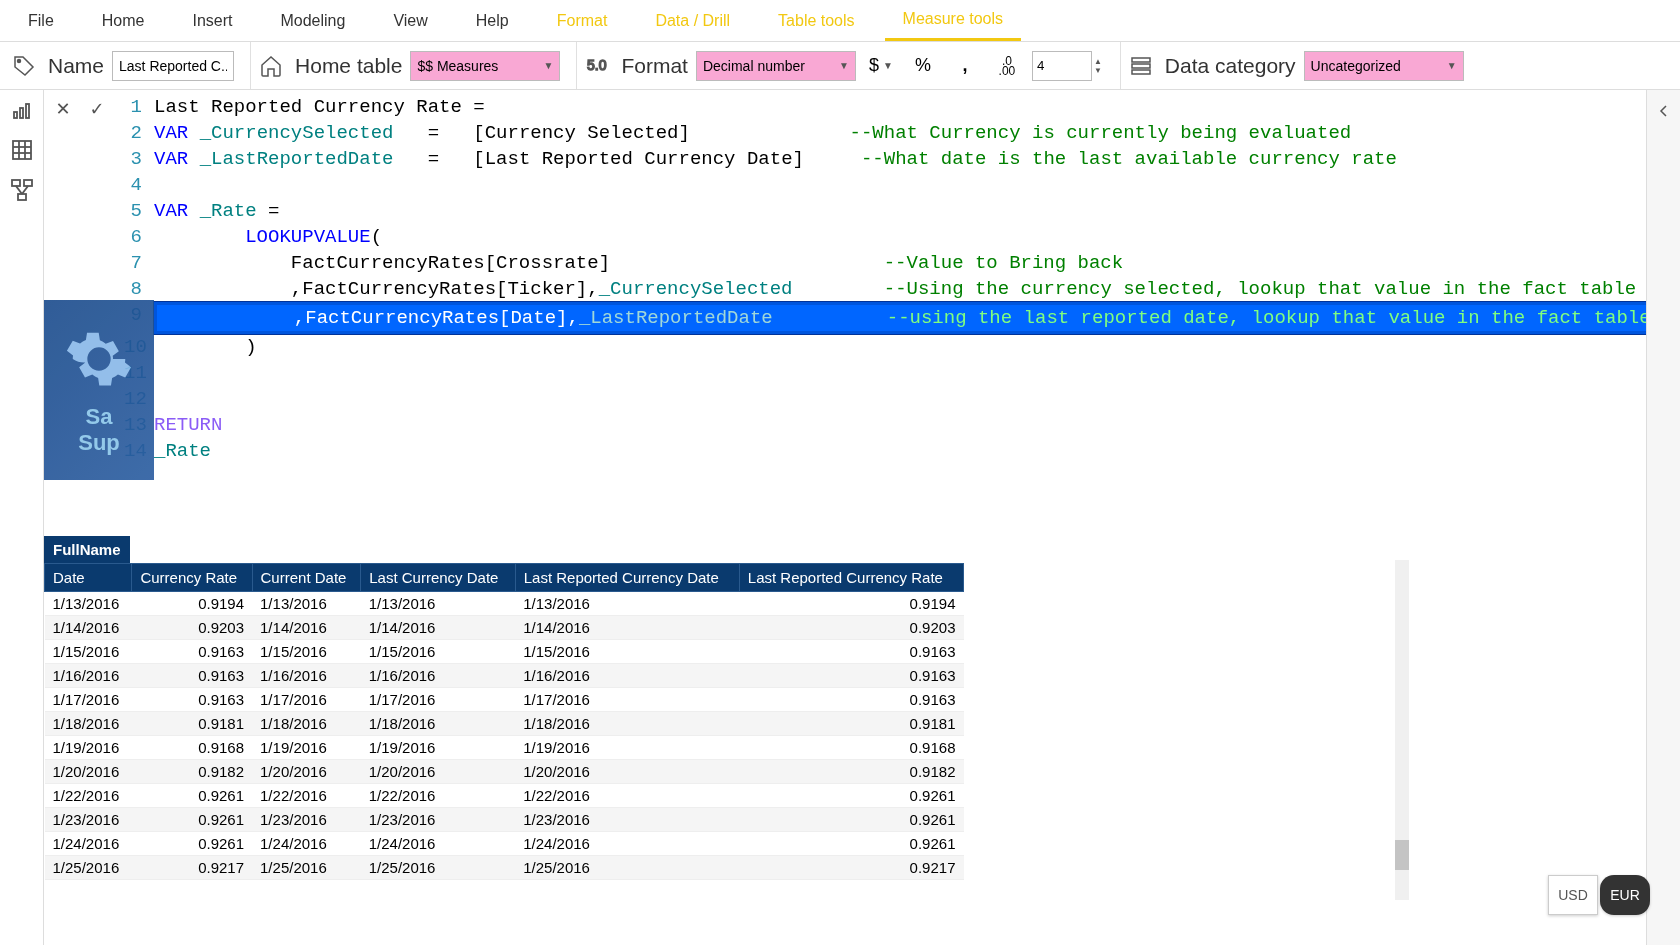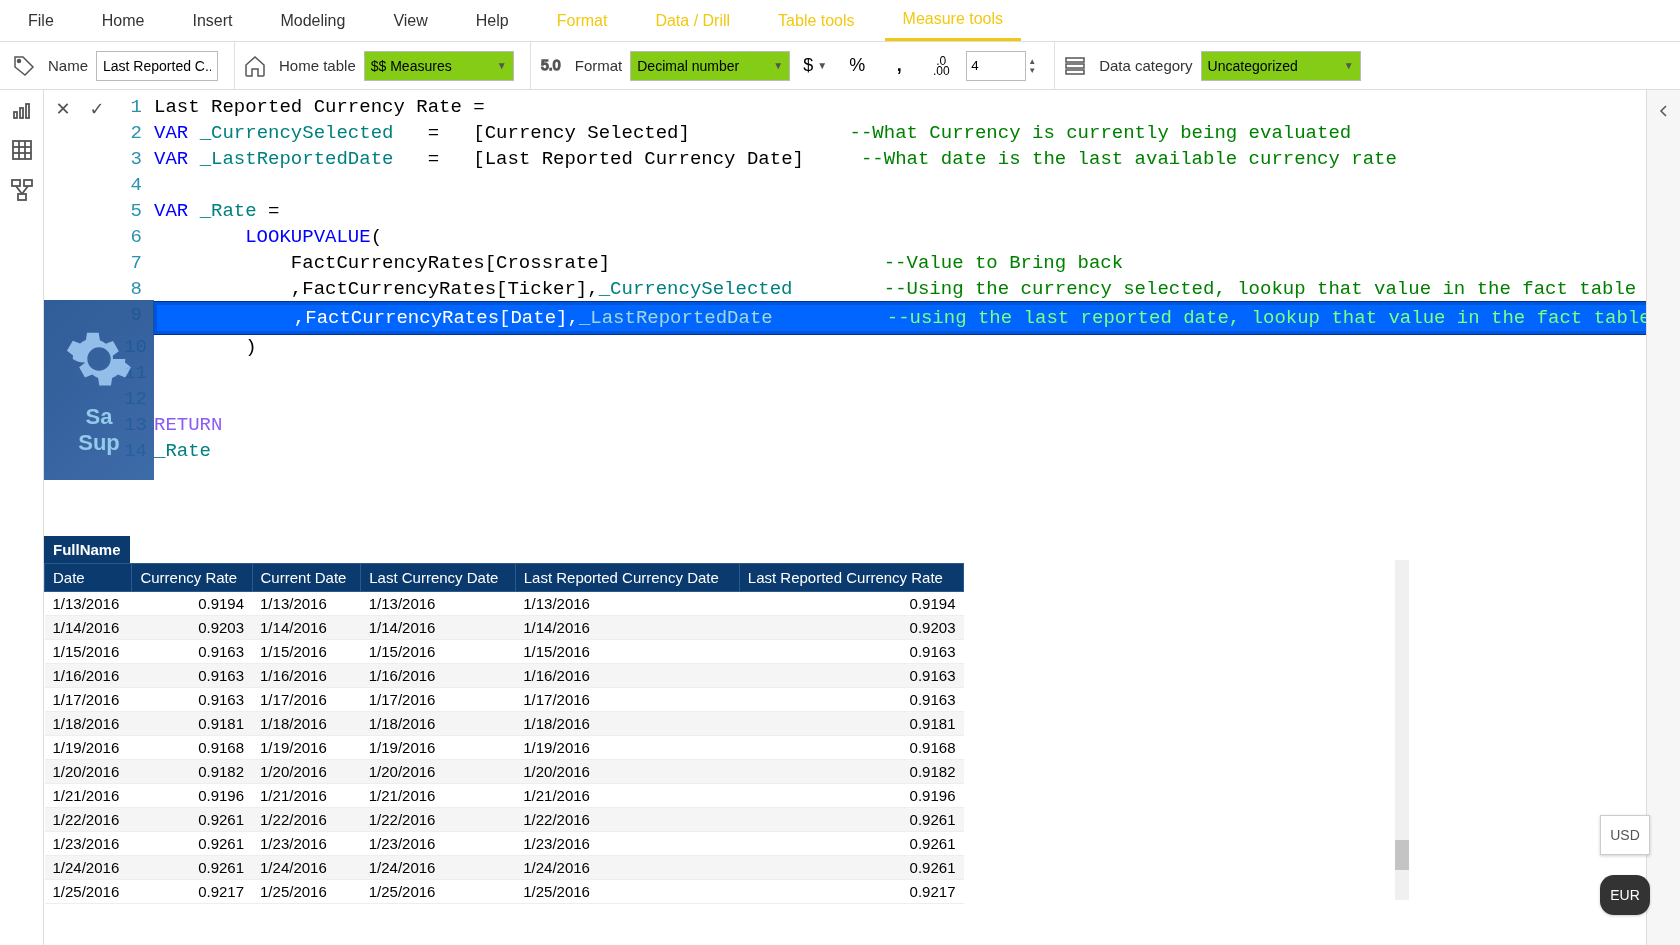--- a/index.html
+++ b/index.html
@@ -3,23 +3,23 @@
 <meta charset="utf-8">
 <style>
 * { margin: 0; padding: 0; box-sizing: border-box; }
 body { font-family: 'Segoe UI', Tahoma, sans-serif; font-size: 13px; background: #fff; overflow: hidden; width: 1680px; height: 945px; position: relative; }
 .ribbon-tabs { display: flex; height: 42px; border-bottom: 1px solid #ddd; align-items: center; padding: 0 10px; gap: 12px; }
 .ribbon-tab { padding: 10px 18px; cursor: pointer; font-size: 16px; color: #333; }
 .ribbon-tab.context { color: #f2c811; }
 .ribbon-tab.context.active { border-bottom: 3px solid #f2c811; font-weight: 500; }
 .toolbar { display: flex; height: 48px; border-bottom: 1px solid #ddd; align-items: center; padding: 0 12px; gap: 8px; }
 .tool-group { display: flex; align-items: center; gap: 8px; padding-right: 16px; border-right: 1px solid #e0e0e0; height: 100%; }
-.tool-label { font-size: 15px; color: #333; margin-left: 4px; }
+.tool-label { font-size: 21px; color: #333; margin-left: 4px; }
 .tool-input { border: 1px solid #bbb; padding: 4px 6px; font-size: 14px; height: 30px; }
-.tool-dropdown { border: 1px solid #bbb; padding: 4px 6px; font-size: 14px; background: #84cc16; height: 30px; display: flex; align-items: center; justify-content: space-between; text-align: center; }
+.tool-dropdown { border: 1px solid #bbb; padding: 4px 6px; font-size: 14px; background: #f9a8d4; height: 30px; display: flex; align-items: center; justify-content: space-between; text-align: center; }
 .tool-btn { width: 34px; height: 34px; display: flex; align-items: center; justify-content: center; cursor: pointer; font-size: 18px; border: 1px solid transparent; }
 .spinner-input { width: 60px; height: 30px; border: 1px solid #bbb; padding: 4px; text-align: left; }
 .chevron { font-size: 10px; color: #555; margin-left: 4px; }
 .left-rail { position: absolute; left: 0; top: 90px; width: 44px; height: calc(100% - 90px); border-right: 1px solid #ddd; display: flex; flex-direction: column; align-items: center; padding-top: 8px; gap: 16px; background: #fff; z-index: 5; }
 .rail-icon { width: 24px; height: 24px; cursor: pointer; color: #333; }
 .formula-area { position: absolute; left: 44px; top: 90px; right: 0; display: flex; align-items: flex-start; }
 .formula-controls { display: flex; align-items: center; gap: 8px; padding: 6px; }
 .formula-ctrl { width: 26px; height: 26px; display: flex; align-items: center; justify-content: center; cursor: pointer; font-size: 18px; color: #555; }
 .code-editor { font-family: Consolas, 'Courier New', monospace; font-size: 19px; line-height: 26px; padding: 4px 8px; flex: 1; white-space: pre; position: relative; }
 .code-line { display: flex; }
@@ -37,21 +37,21 @@
 .gear-overlay { position: absolute; left: 44px; top: 300px; width: 110px; height: 180px; background: linear-gradient(135deg, #1a4b8c, #2a5ca0); opacity: 0.9; display: flex; flex-direction: column; justify-content: center; align-items: center; z-index: 1; }
 .gear-text1 { color: #88c4e8; font-size: 22px; font-weight: bold; margin-top: 10px; }
 .gear-text2 { color: #88c4e8; font-size: 22px; font-weight: bold; }
 .data-table-wrap { position: absolute; left: 44px; top: 536px; width: 920px; z-index: 3; background: #fff; }
 .table-title-header { background: #0a3a6e; color: #fff; padding: 4px 8px; font-size: 15px; font-weight: bold; display: inline-block; border: 1px solid #0a3a6e; }
 .data-table { border-collapse: collapse; width: 100%; font-size: 15px; }
 .data-table th { background: #0a3a6e; color: #fff; padding: 5px 8px; text-align: left; font-weight: normal; border: 1px solid #2a5a8e; }
 .data-table td { padding: 3px 8px; border-bottom: 1px solid #eee; }
 .data-table tr:nth-child(even) td { background: #f5f5f5; }
 .data-table td.num { text-align: right; }
-.slicer-float { position: absolute; right: 30px; bottom: 30px; display: flex; flex-direction: column; gap: 20px; z-index: 10; }
+.slicer-float { position: absolute; right: 30px; bottom: 30px; display: flex; flex-direction: row; gap: 2px; z-index: 10; }
 .slicer-item { width: 50px; height: 40px; display: flex; align-items: center; justify-content: center; font-size: 14px; font-weight: 500; box-shadow: 0 1px 3px rgba(0,0,0,0.2); cursor: pointer; }
 .slicer-usd { background: #fff; border: 1px solid #ccc; color: #555; }
 .slicer-eur { background: #333; color: #fff; border-radius: 14px; }
 .support-svg { fill: #88b8e8; }
 .right-edge { position: absolute; right: 0; top: 90px; width: 34px; height: calc(100% - 90px); border-left: 1px solid #ddd; background: #f6f6f6; }
 .right-edge-btn { width: 30px; height: 30px; margin: 6px auto 16px; display: flex; align-items: center; justify-content: center; }
 </style>
 </head>
 <body>
 
@@ -237,28 +237,20 @@
         </tr>
         <tr>
           <td>1/20/2016</td>
           <td class="num">0.9182</td>
           <td>1/20/2016</td>
           <td>1/20/2016</td>
           <td>1/20/2016</td>
           <td class="num">0.9182</td>
         </tr>
         <tr>
-          <td>1/21/2016</td>
-          <td class="num">0.9196</td>
-          <td>1/21/2016</td>
-          <td>1/21/2016</td>
-          <td>1/21/2016</td>
-          <td class="num">0.9196</td>
-        </tr>
-        <tr>
           <td>1/22/2016</td>
           <td class="num">0.9261</td>
           <td>1/22/2016</td>
           <td>1/22/2016</td>
           <td>1/22/2016</td>
           <td class="num">0.9261</td>
         </tr>
         <tr>
           <td>1/23/2016</td>
           <td class="num">0.9261</td>

